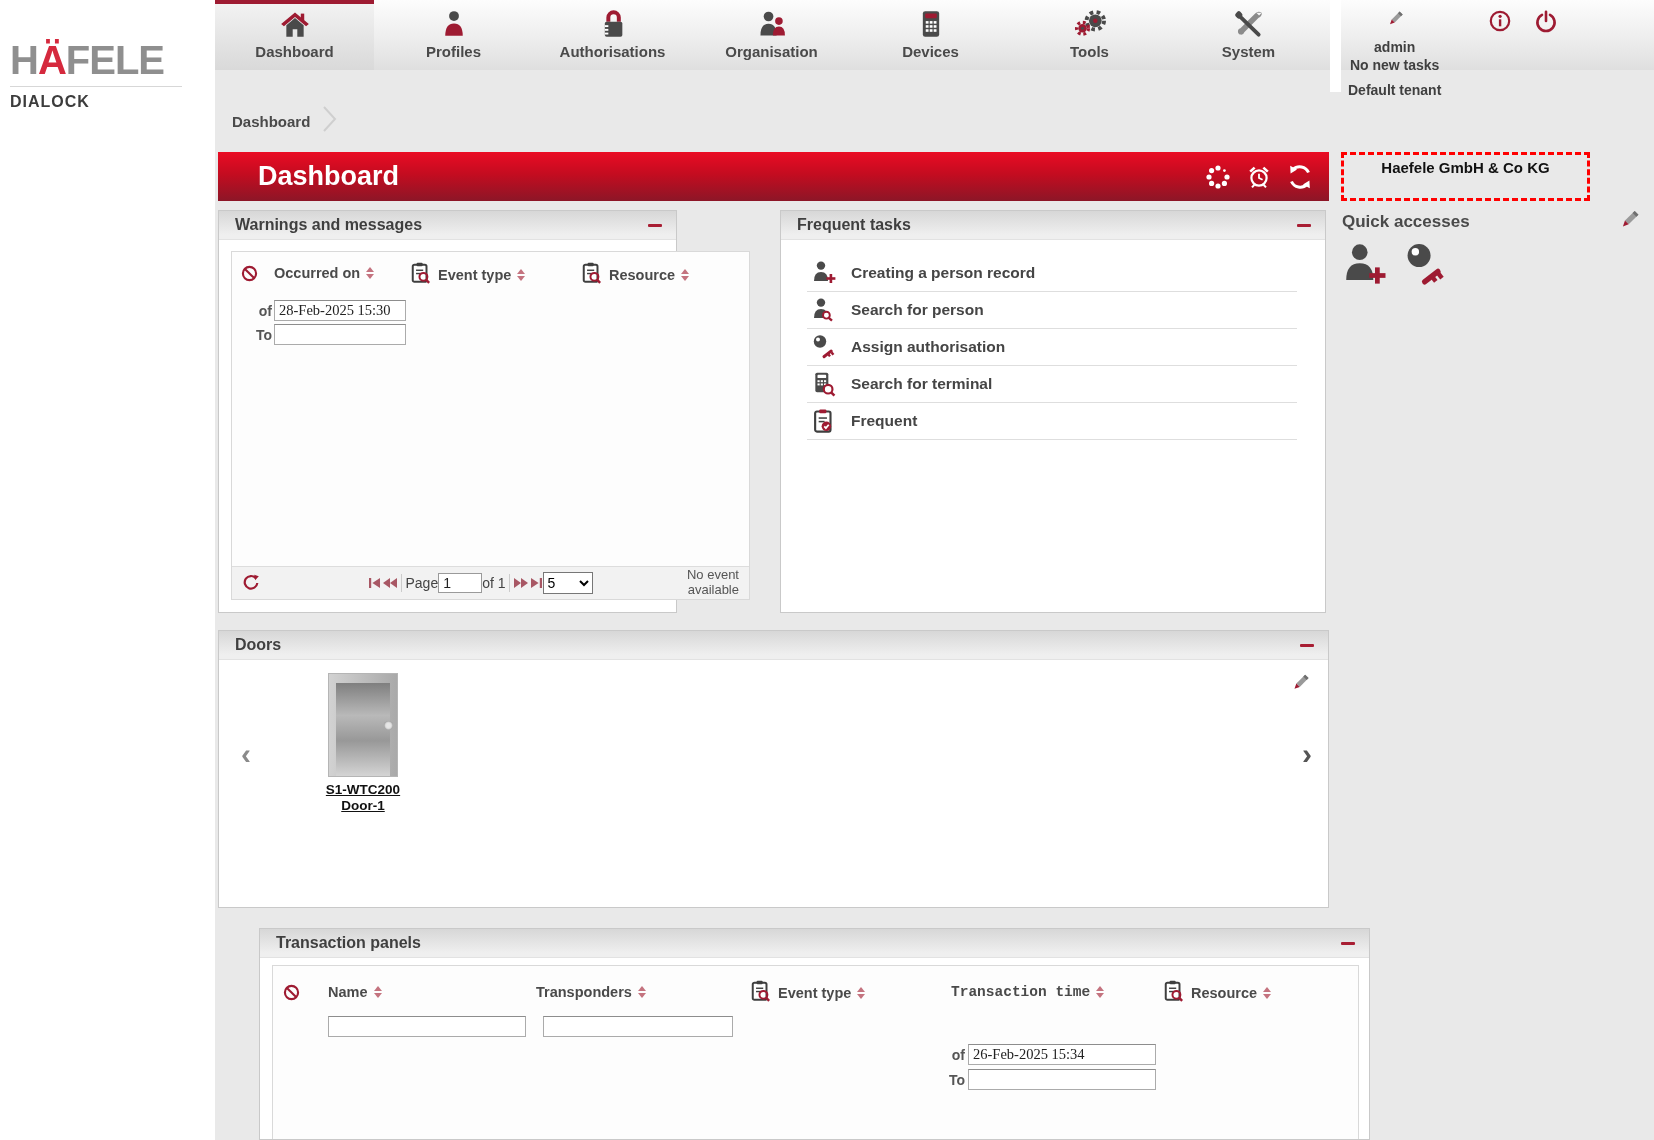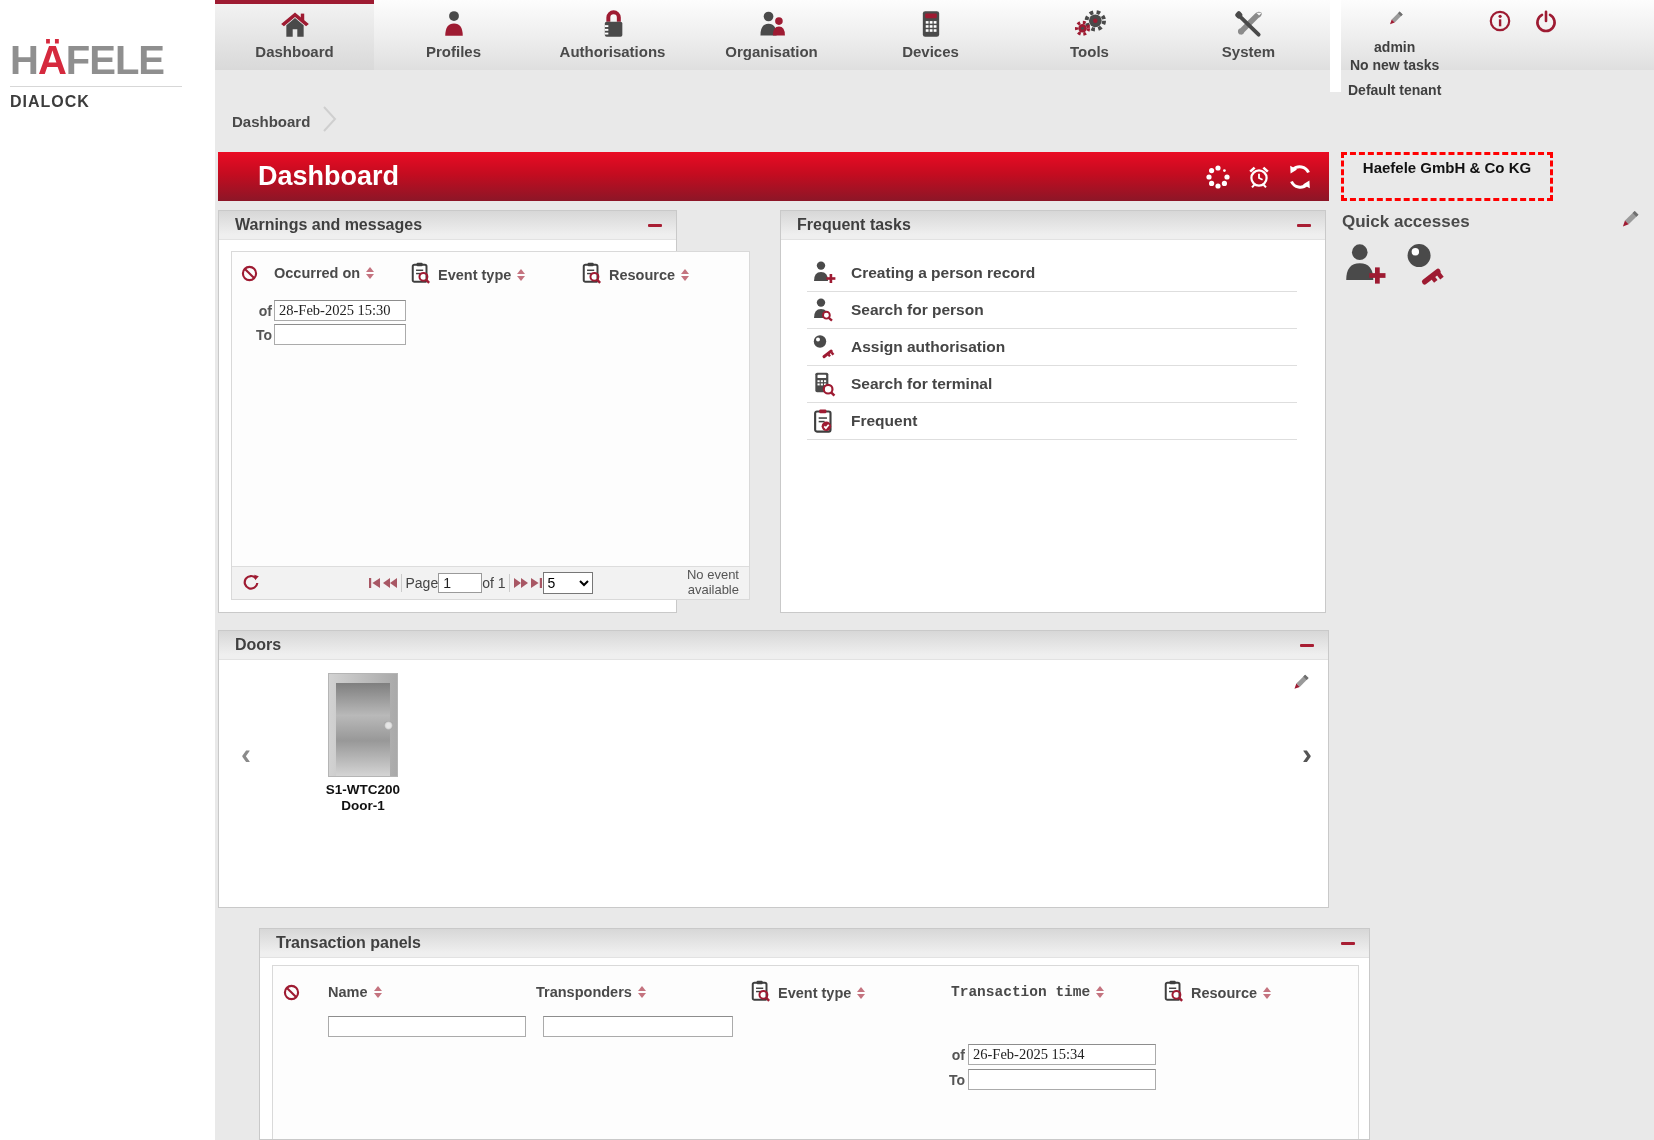--- a/index.html
+++ b/index.html
@@ -43,21 +43,21 @@
 
   
   .title-bar { position:absolute; left:218px; top:152px; width:1111px; height:49px;
                background:linear-gradient(180deg,#ea0c24 0%,#c40c20 45%,#8c1627 100%);
                display:flex; align-items:center; z-index:2; }
   .title-bar h1 { color:#ffffff; font-size:27px; font-weight:bold; margin-left:40px; flex:1; }
   .title-icons { display:flex; align-items:center; gap:15px; margin-right:16px; }
   .title-icons .tico { cursor:pointer; display:flex; }
 
   
-  .tenant-box { position:absolute; left:1341px; top:152px; width:212px; height:49px;
+  .tenant-box { position:absolute; left:1341px; top:152px; width:249px; height:49px;
                 border:3px dashed #ff0000; text-align:center; padding-top:4px; z-index:3; }
   .tenant-box span { font-size:15px; font-weight:bold; color:#111111; }
 
   
   .quick-head { position:absolute; left:1330px; top:206px; right:0; height:32px;
                 display:flex; align-items:center; justify-content:space-between; padding:0 14px 0 12px; }
   .quick-title { font-size:17px; font-weight:bold; color:#4a4a4a; }
   .quick-icons { position:absolute; left:1341px; top:242px; display:flex; gap:16px; }
   .quick-icons .qico { cursor:pointer; }
 
@@ -114,21 +114,21 @@
   .car-arrow { position:absolute; top:108px; font-size:30px; font-weight:bold; cursor:pointer; line-height:1; }
   .car-left { left:22px; color:#8a8a8a; }
   .car-right { right:16px; color:#555555; }
   .door-card { position:absolute; left:74px; top:42px; width:140px; text-align:center; cursor:pointer; }
   .door-frame { position:relative; width:70px; height:104px; margin:0 auto;
                 background:linear-gradient(90deg,#d2d2d2,#a9a9a9); border:1px solid #b5b5b5; }
   .door-leaf { position:absolute; left:7px; right:7px; top:9px; bottom:0;
                background:linear-gradient(180deg,#7f7f7f 0%,#b9b9b9 35%,#989898 62%,#d4d4d4 100%); }
   .door-knob { position:absolute; right:4px; top:46%; width:9px; height:9px; border-radius:50%;
                background:#e6e6e6; box-shadow:inset 0 0 2px #555; }
-  .door-name { margin-top:5px; font-size:13.5px; font-weight:bold; color:#111; line-height:1.2; }
+  .door-name { margin-top:5px; font-size:13.5px; font-weight:bold; color:#111; line-height:1.2;text-decoration:underline; }
 
   
   #trans-table { left:12px; top:36px; width:1087px; height:200px; }
 </style>
 </head>
 <body>
 
 <div id="app">
 
   <div class="content-bg"></div>

